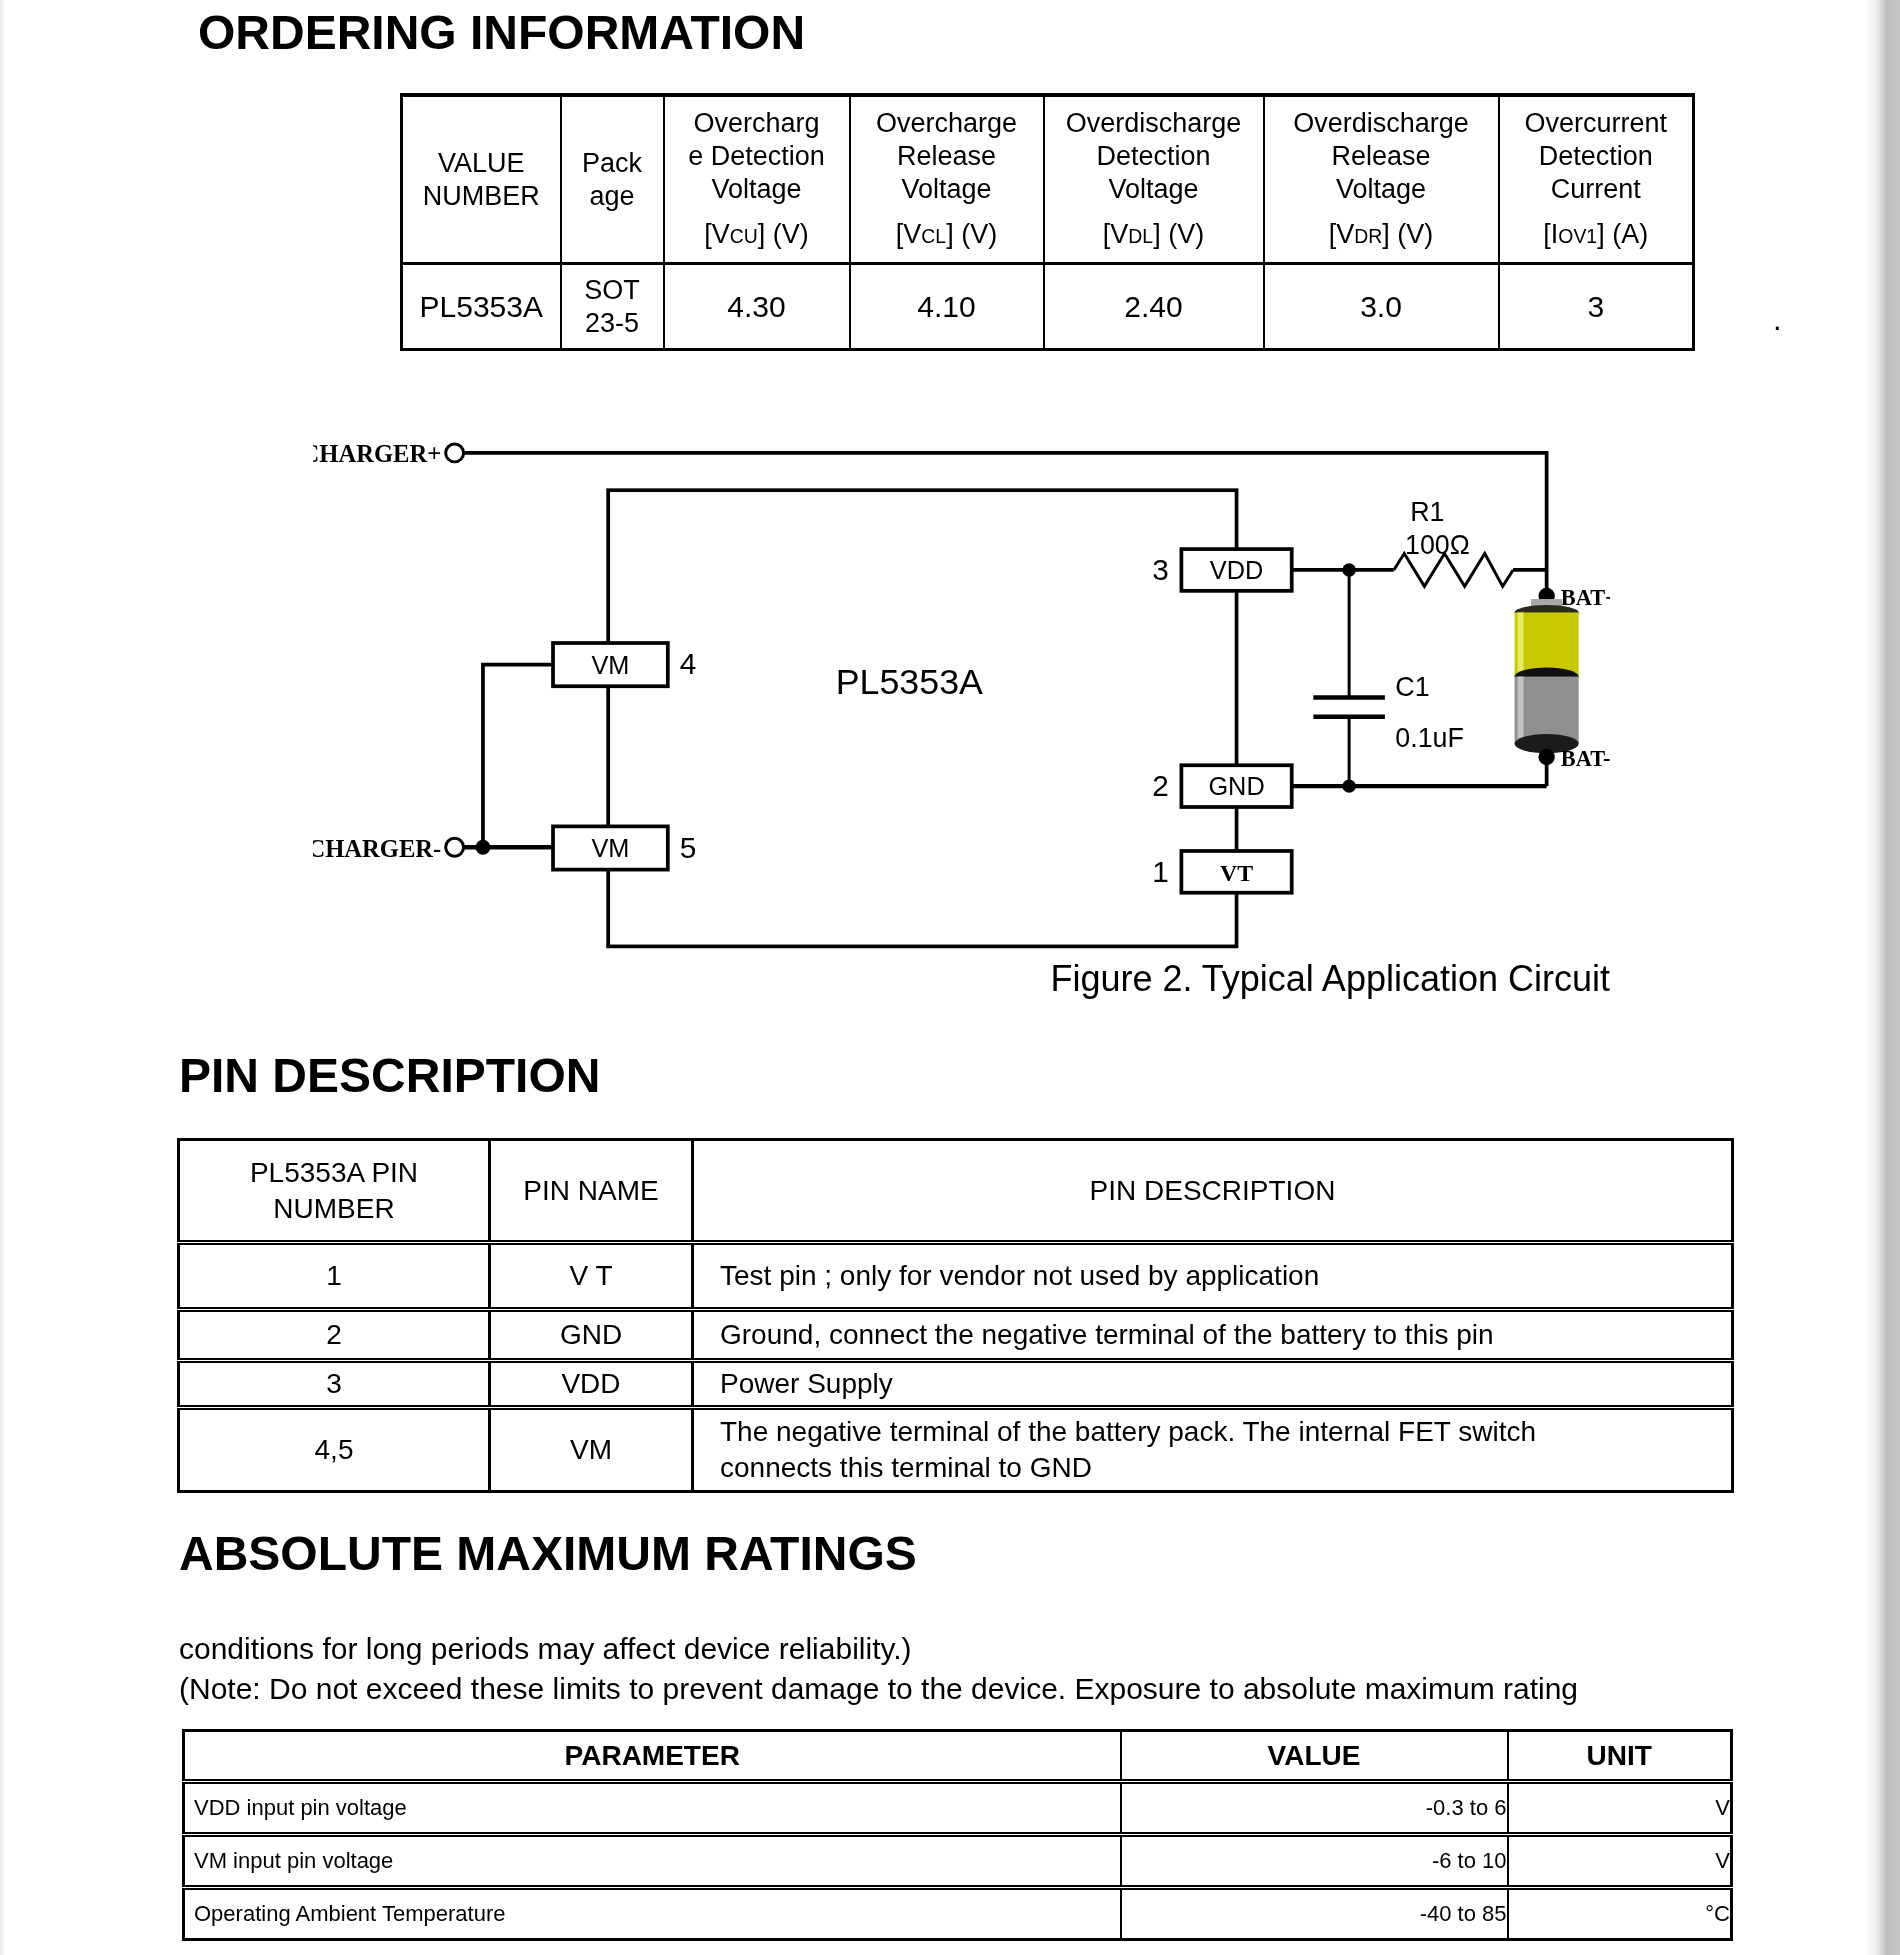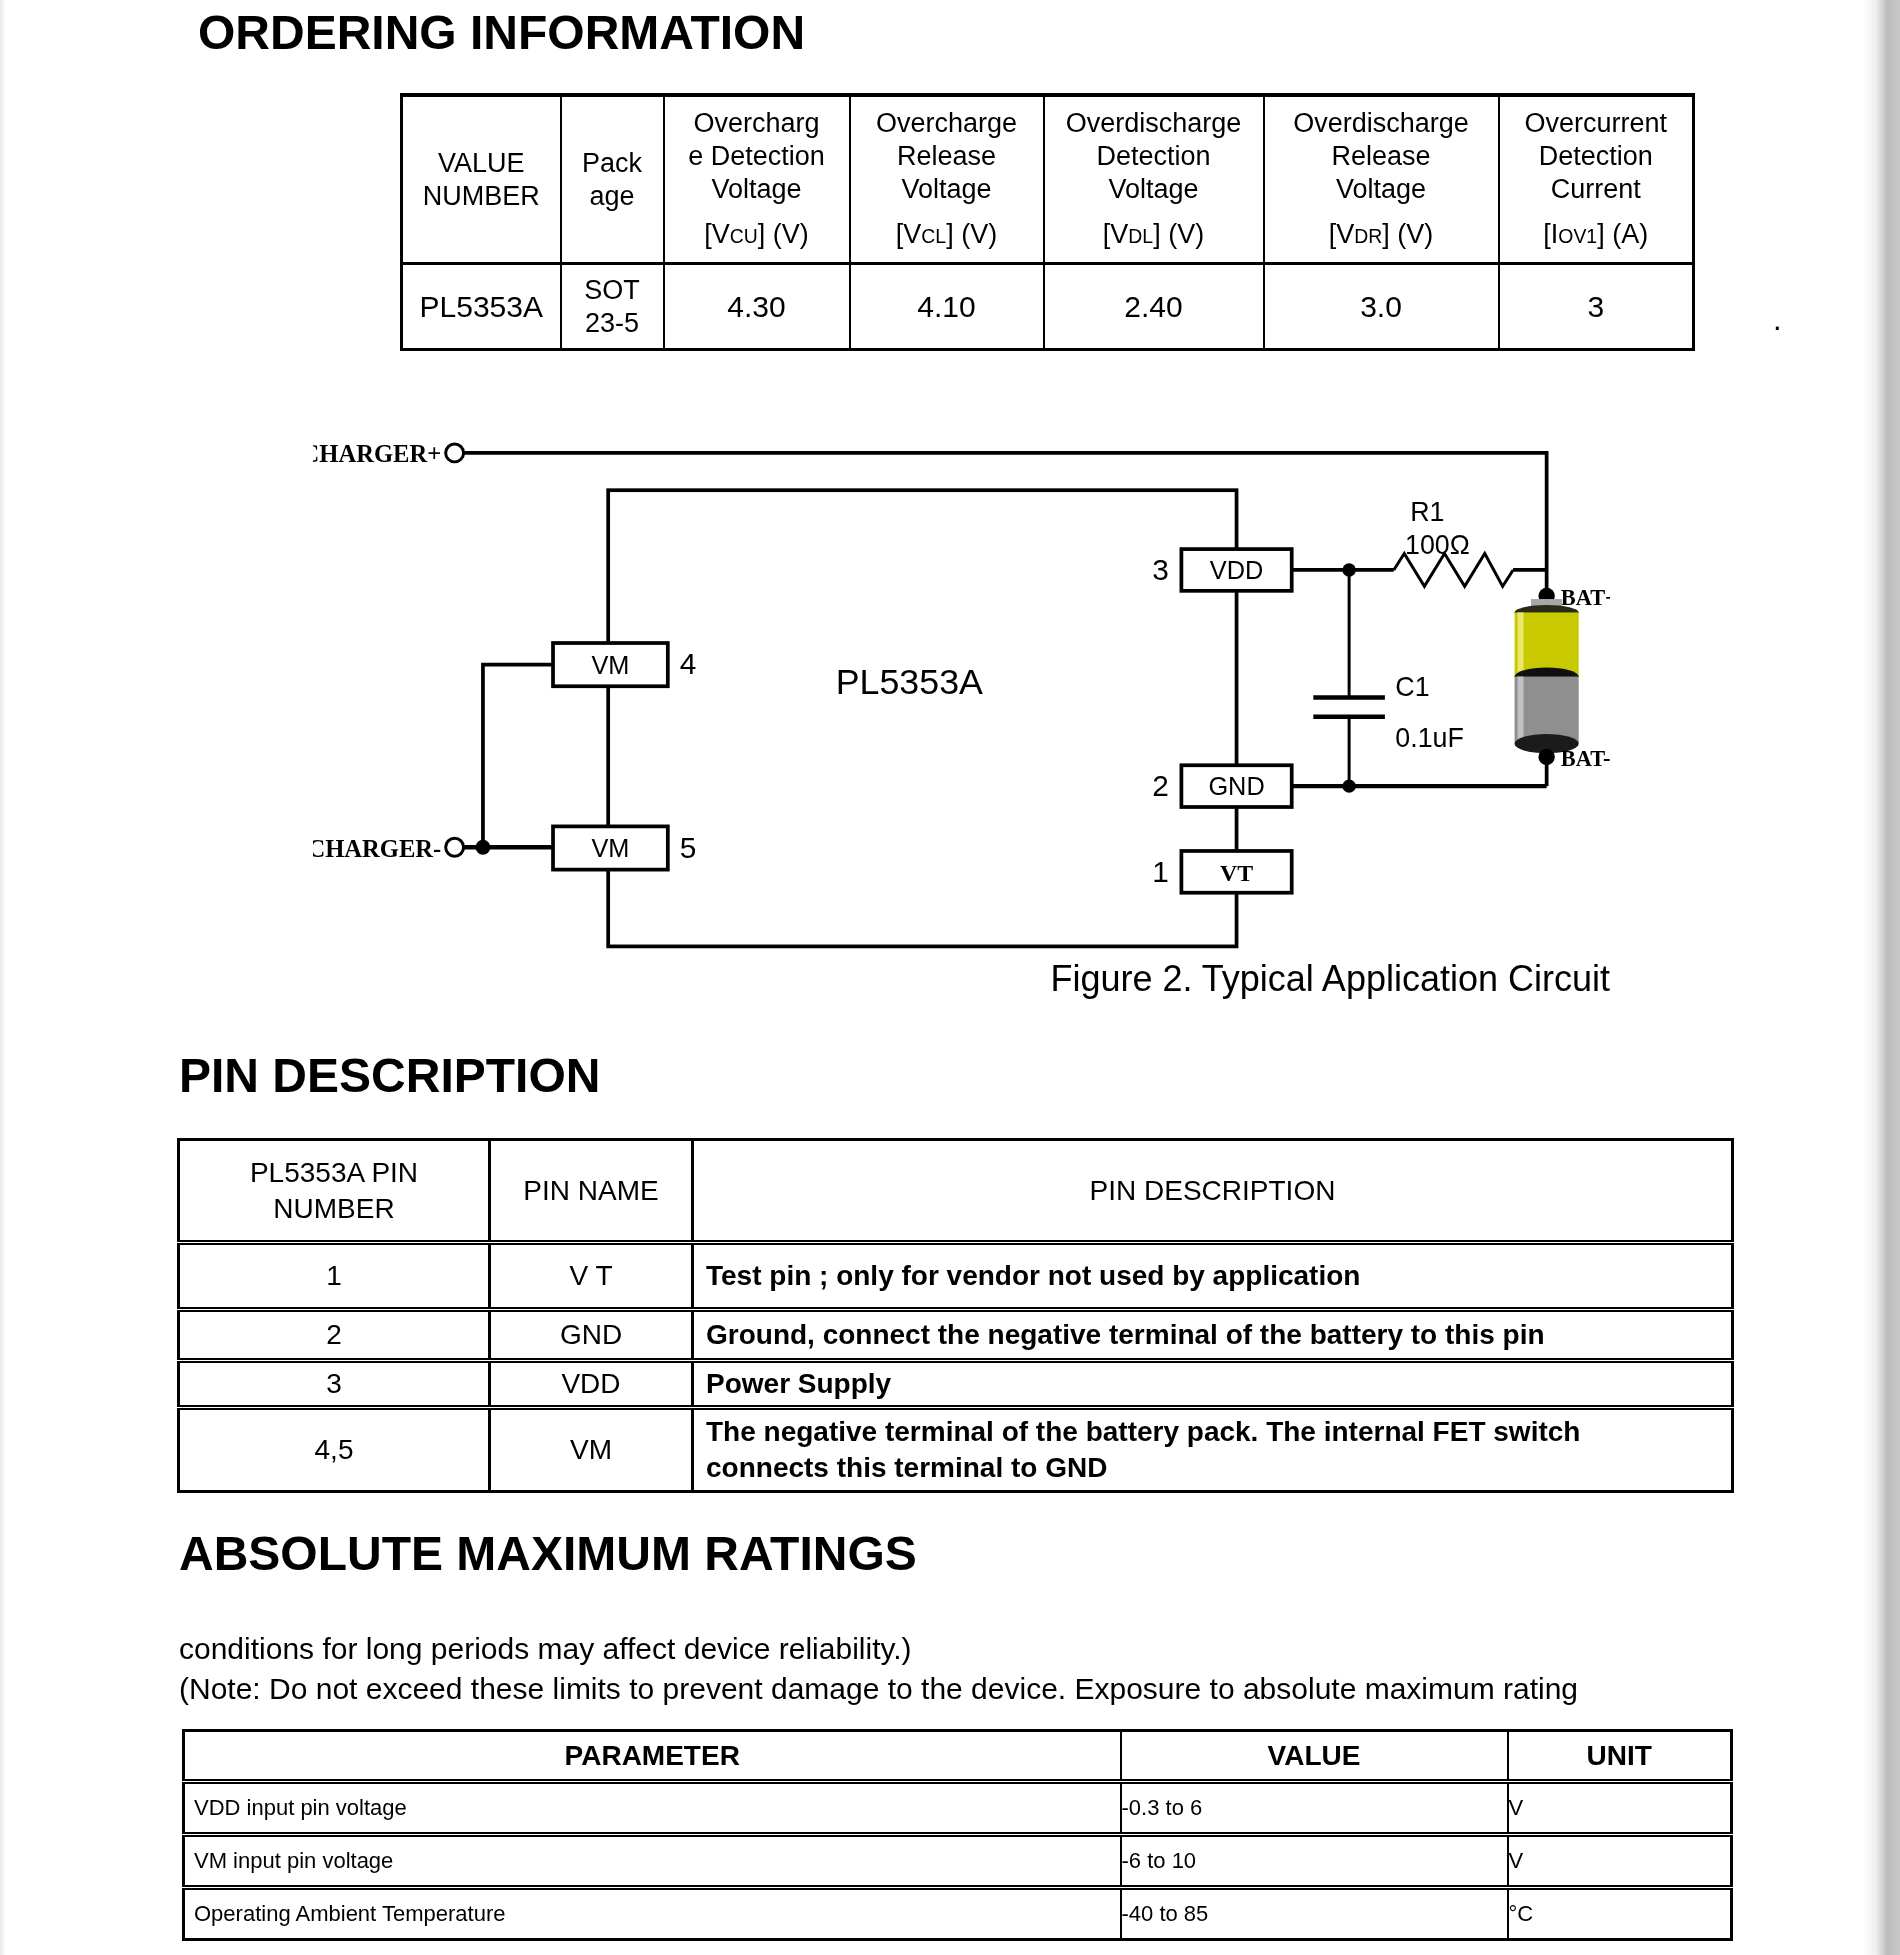--- a/index.html
+++ b/index.html
@@ -17,30 +17,30 @@
   .otable tr.dat td{height:83px;font-size:30px;border-top:3px solid #000;}
   .oc-sym{margin-top:12px;}
   .subsc{font-size:19.4px;}
   
   .ptable{border:3px solid #000;}
   .ptable td{border-left:3px solid #000;border-right:3px solid #000;padding:0;font-size:28px;line-height:36px;vertical-align:middle;}
   .ptable tr td{border-top:5.2px double #000;}
   .ptable tr.first td{border-top:none;}
   .ptable .c1{text-align:center;}
   .ptable .c2{text-align:center;}
-  .ptable .c3{text-align:left;padding-left:12px;font-weight:bold;}
+  .ptable .c3{text-align:left;padding-left:26px;}
   .ptable tr.hrow td{height:99px;text-align:center;}
   
   .atable{border:3px solid #000;border-top:3.7px solid #000;}
   .atable td{border-left:2.2px solid #000;border-right:2.2px solid #000;border-top:5.2px double #000;padding:0;font-size:22px;line-height:36px;vertical-align:middle;}
   .atable tr.first td{border-top:none;margin-top:20px;}
   .atable tr.hrow td{height:47px;font-weight:700;font-size:28px;text-align:center;}
   .atable tr.brow td{height:48px;}
   .atable .pcol{text-align:left;padding-left:9px;}
-  .atable .ccol{text-align:left;}
+  .atable .ccol{text-align:right;}
   .note{font-size:30px;line-height:40px;}
   .caption{font-size:36px;font-weight:400;text-align:right;}
   .edge-right{right:0;top:0;width:37px;height:1955px;
     background:linear-gradient(to right,#ffffff 0%,#efefef 35%,#bcbcbc 65%,#c8c8c8 100%);}
   .edge-left{left:0;top:0;width:6px;height:1955px;
     background:linear-gradient(to right,#e9e9e9,#ffffff);}
   .stray{font-size:31px;}
   svg text{font-family:"Liberation Sans", sans-serif;}
   svg .serifb{font-family:"Liberation Serif", serif;font-weight:700;}
 </style>

